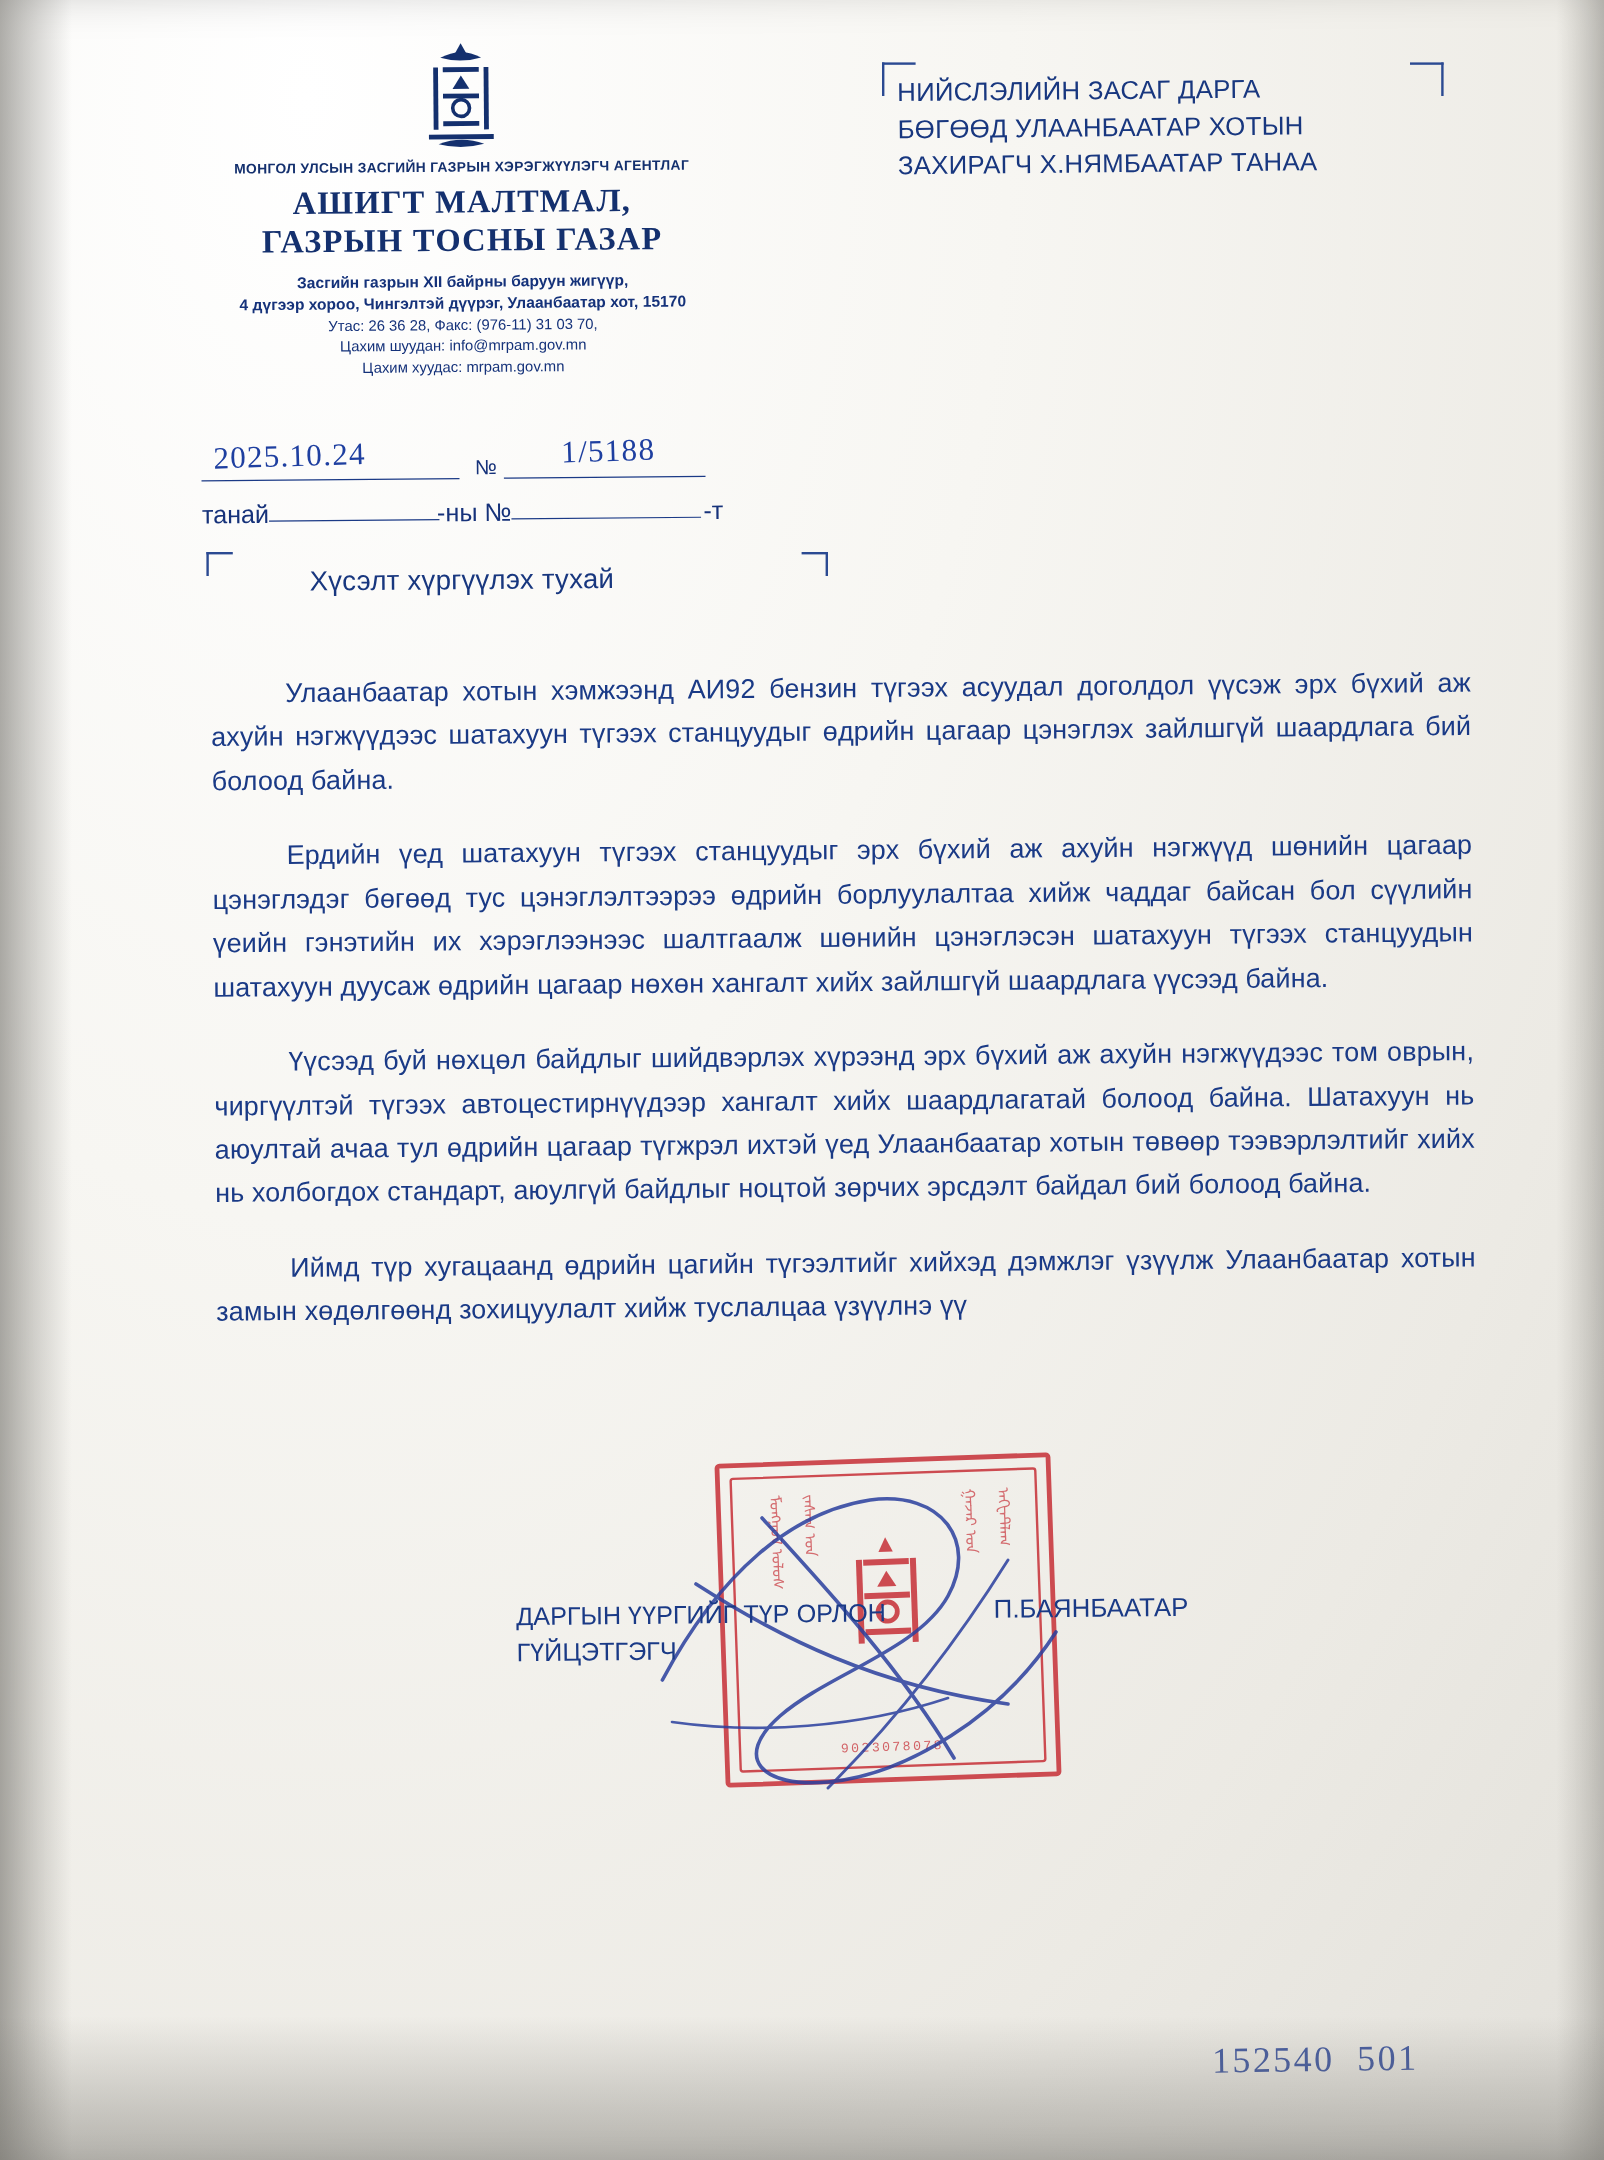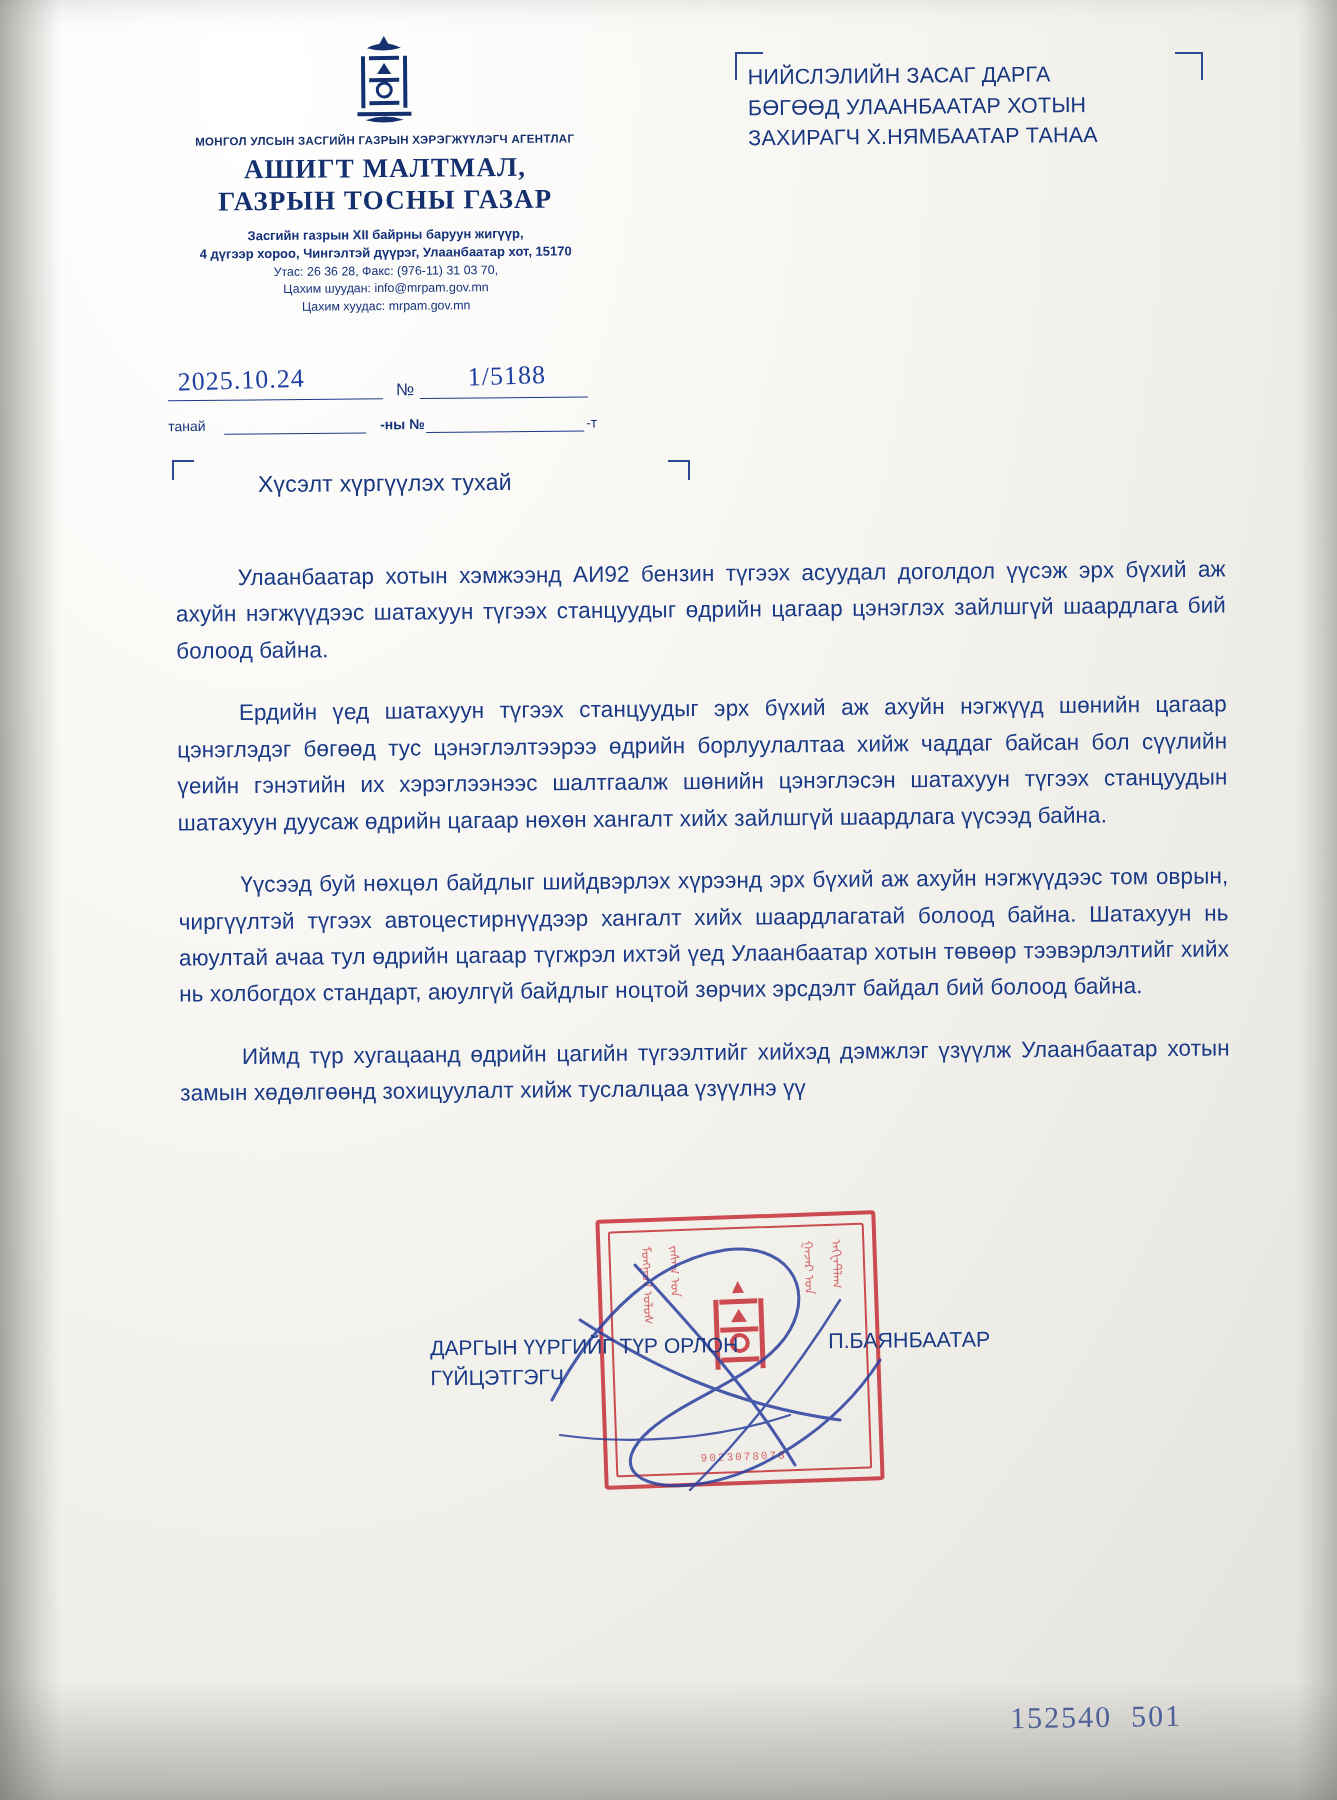--- a/index.html
+++ b/index.html
@@ -108,21 +108,21 @@
   .hand {
     position: absolute;
     font-family: "Liberation Serif", serif;
     font-size: 26px;
     color: #1e3fa0;
     letter-spacing: 1px;
     transform: rotate(-1.3deg);
   }
   .lbl-no {
     position: absolute;
-    font-size: 14px;
+    font-size: 21px;
     color: #16327a;
   }
 
   
   .addressee {
     position: absolute;
     left: 748px;
     top: 60px;
     width: 470px;
     color: #18377f;
@@ -319,21 +319,21 @@
     <div class="reg-row">
       <span class="rule" style="left:0; top:30px; width:215px;"></span>
       <span class="hand" style="left:10px; top:-4px;">2025.10.24</span>
       <span class="lbl-no" style="left:228px; top:12px; font-size:17px;">№</span>
       <span class="rule" style="left:252px; top:30px; width:168px;"></span>
       <span class="hand" style="left:300px; top:-6px;">1/5188</span>
     </div>
     <div class="reg-row">
       <span class="lbl-no" style="left:0; top:8px;">танай</span>
       <span class="rule" style="left:56px; top:24px; width:142px;"></span>
-      <span class="lbl-no" style="left:212px; top:8px;font-weight:bold;">-ны №</span>
+      <span class="lbl-no" style="left:196px; top:8px;">-ны №</span>
       <span class="rule" style="left:258px; top:24px; width:158px;"></span>
       <span class="lbl-no" style="left:418px; top:8px;">-т</span>
     </div>
   </div>
 
   <div class="corner tl"></div>
   <div class="corner tr"></div>
   <div class="addressee">
     <div>НИЙСЛЭЛИЙН ЗАСАГ ДАРГА</div>
     <div>БӨГӨӨД УЛААНБААТАР ХОТЫН</div>

